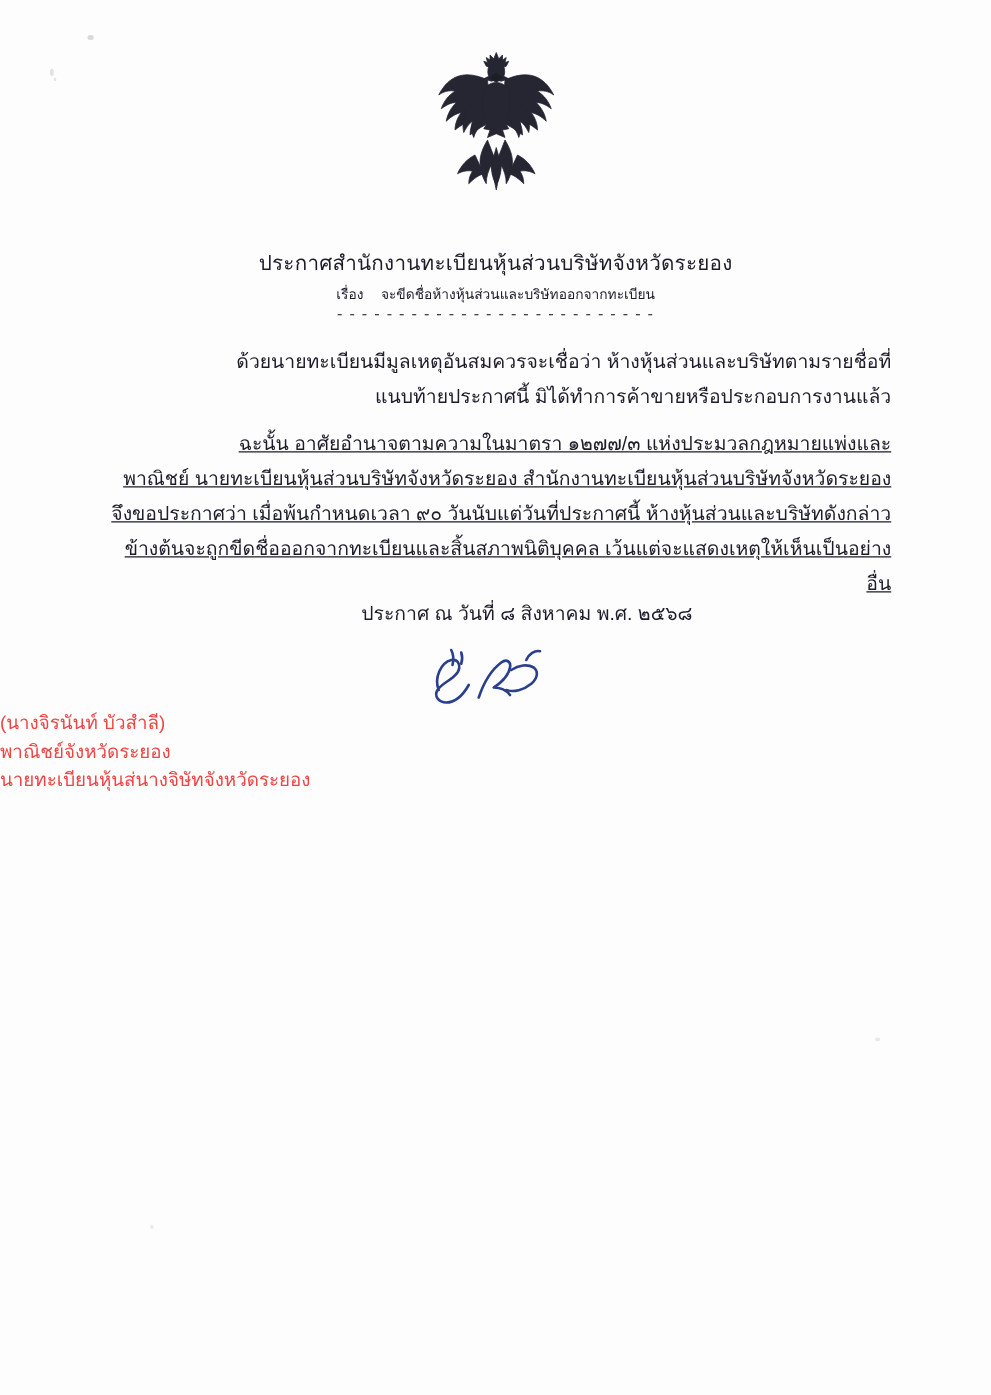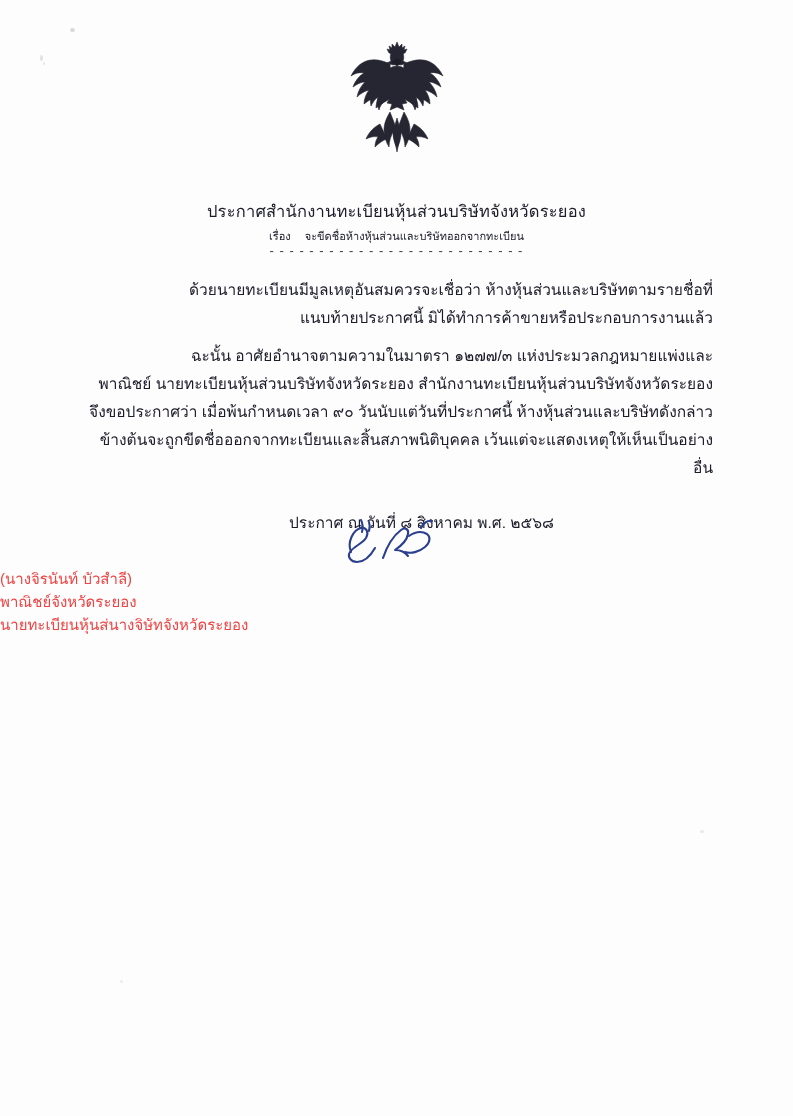--- a/index.html
+++ b/index.html
@@ -83,34 +83,33 @@
     position: absolute;
     left: 88px;
     right: 80px;
     top: 276px;
     font-size: 15.5px;
     line-height: 28px;
     color: #1c1c2a;
     text-align: right;
   }
   .para { margin: 0 0 2px 0; }
-  .para.p2 { margin-top: 10px; }
+  .para.p2 { margin-top: 10px; text-decoration: underline; }
   .indent { display: inline-block; width: 92px; }
   .indent.small { width: 92px; }
 
   
   .dateline {
     position: absolute;
     left: 0; right: 0;
     top: 478px;
     text-align: center;
     font-size: 15.5px;
     color: #1c1c2a;
     padding-left: 50px;
-    margin-top: 32px;
   }
 
   
   .signature {
     position: absolute;
     left: 0; right: 0;
     top: 512px;
     text-align: center;
     height: 62px;
   }

